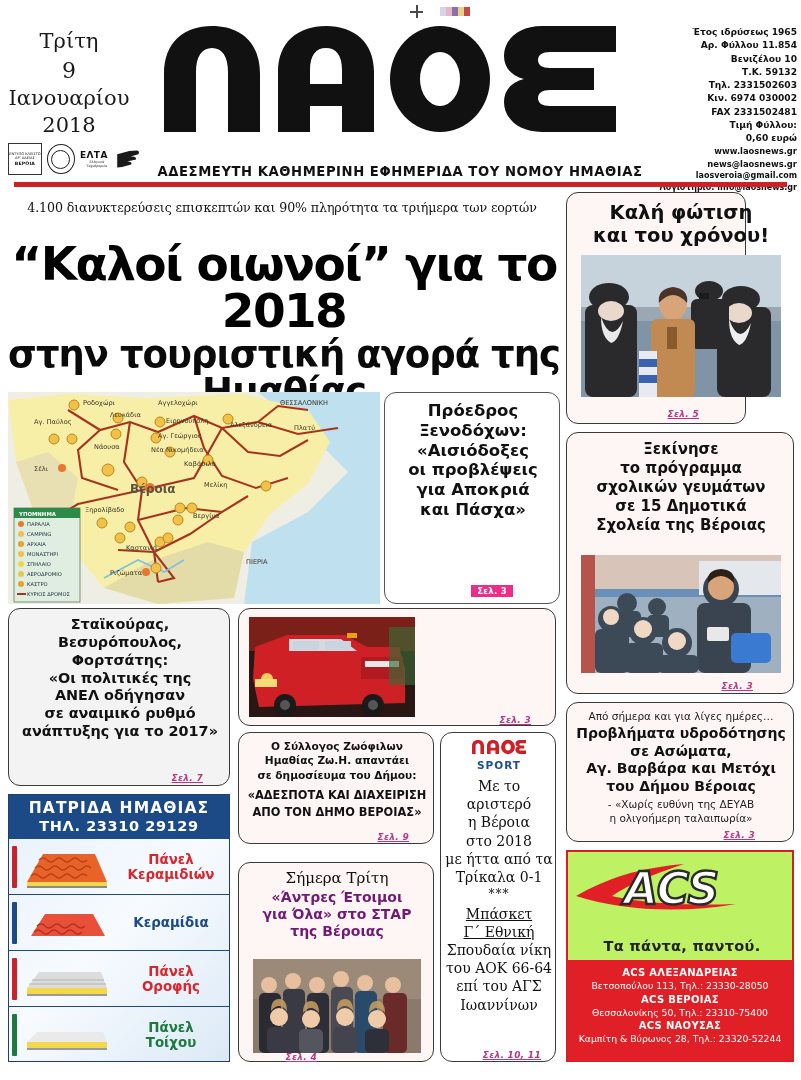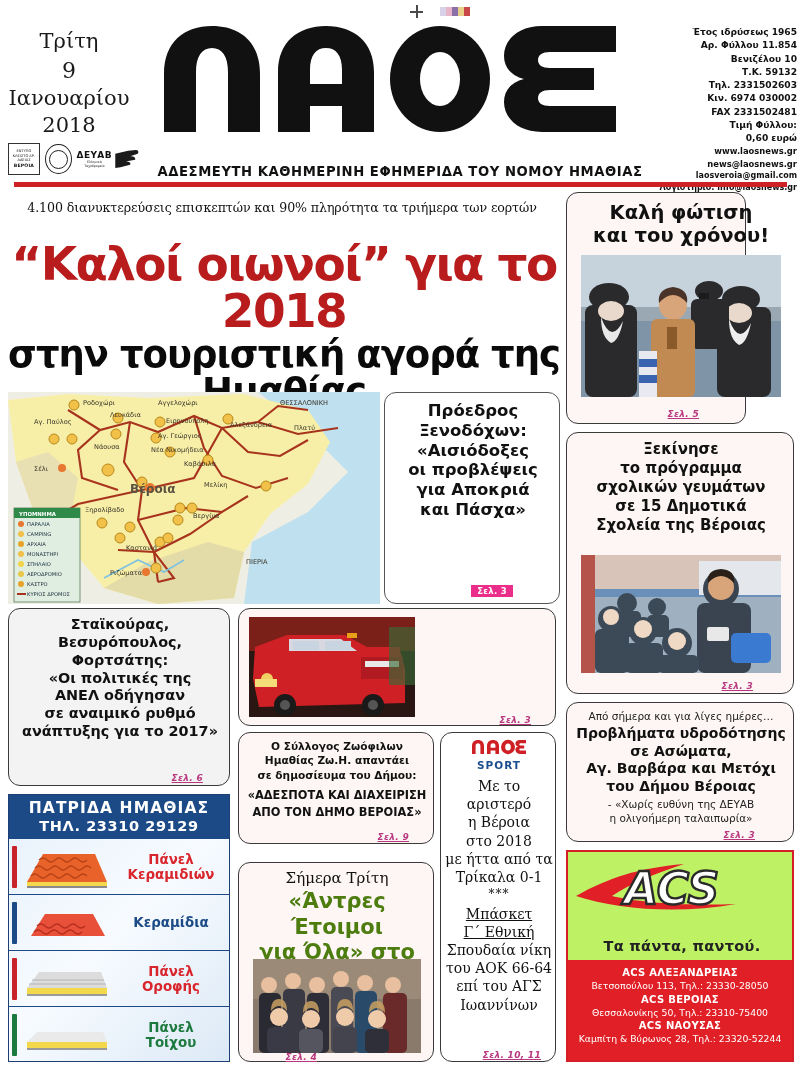--- a/index.html
+++ b/index.html
@@ -59,21 +59,21 @@
   
   .box{position:absolute;box-sizing:border-box;border:1.3px solid #3a3a3a;border-radius:12px;background:#fdf6f4;}
   .sel{position:absolute;right:8px;bottom:2px;background:#ec2e8b;color:#fff;font-size:8.5px;
     font-weight:bold;padding:1px 6px 1.5px;letter-spacing:.3px;}
   .sel.plain{background:transparent;color:#b8377f;text-decoration:underline;font-style:italic;font-size:9px;padding:0;}
 
   
   .kicker{position:absolute;left:22px;top:200px;width:520px;text-align:center;
     font-family:"DejaVu Serif","Liberation Serif",serif;font-size:12.6px;color:#111;letter-spacing:-.1px;}
   .head1{position:absolute;left:8px;top:240px;width:552px;text-align:center;
-     font-size:47px;font-weight:bold;letter-spacing:-1.6px;line-height:1;color:#b91c1c;
+     font-size:47px;font-weight:bold;letter-spacing:-1.6px;line-height:1;color:#000000;
      font-family:"DejaVu Sans","Liberation Sans",sans-serif;}
   .head2{position:absolute;left:8px;top:336px;width:552px;text-align:center;
      font-size:37px;font-weight:bold;letter-spacing:-1px;line-height:1;color:#0a0a0a;}
 
   
   .mapwrap{position:absolute;left:8px;top:392px;width:372px;height:212px;overflow:hidden;border:0;}
   .mapwrap svg{display:block;}
 
   
   .presbox{left:384px;top:392px;width:176px;height:212px;background:#fff;border:1.3px solid #555;}
@@ -119,21 +119,21 @@
   .sb .body{position:absolute;left:3px;top:44px;width:110px;text-align:center;
      font-family:"DejaVu Serif","Liberation Serif",serif;font-size:14px;line-height:1.3;color:#111;}
   .sb .body .stars{display:block;letter-spacing:1px;font-size:12px;margin:1px 0 2px;}
   .sb .body u{text-decoration:underline;}
 
   
   .tb{left:238px;top:862px;width:196px;height:200px;}
   .tb .t1{position:absolute;left:0;top:6px;width:196px;text-align:center;
      font-family:"DejaVu Serif","Liberation Serif",serif;font-size:15px;line-height:1.2;color:#111;}
   .tb .t2{position:absolute;left:0;top:26px;width:196px;text-align:center;
-     font-size:21px;font-weight:bold;line-height:1.22;color:#4d7c0f;}
+     font-size:14px;font-weight:bold;line-height:1.22;color:#701a75;}
 
   
   .pa{position:absolute;left:8px;top:794px;width:222px;height:268px;box-sizing:border-box;
      border:1.4px solid #1d3f73;background:#7f1d1d;}
   .pa-head{height:44px;background:#1b4a86;color:#fff;display:flex;flex-direction:column;
      align-items:center;justify-content:center;line-height:1.12;}
   .pa-head .h1{font-size:15.5px;font-weight:bold;letter-spacing:1.1px;}
   .pa-head .h2{font-size:14.5px;font-weight:bold;letter-spacing:.6px;}
   .pa-body{position:relative;height:222px;background:linear-gradient(135deg,#e9f2fb 0%,#f7fbff 45%,#dce9f6 100%);}
   .pa-row{position:relative;height:55px;display:flex;align-items:center;border-bottom:1.2px solid #1b4a86;}
@@ -178,21 +178,21 @@
     </div>
 
     <div class="stamps">
       <div class="stamp-box">
         <span>ΕΝΤΥΠΟ ΚΛΕΙΣΤΟ ΑΡ. ΑΔΕΙΑΣ</span>
         <b>ΒΕΡΟΙΑ</b>
       </div>
       <div class="stamp-seal"></div>
       <div class="elta">
         <span class="elta-word">
-          <span>ΔΕΥΑΒ</span>
+          <span>ΕΛΤΑ</span>
           <small>Ελληνικά Ταχυδρομεία</small>
         </span>
         <svg class="elta-bird" viewBox="0 0 40 34">
           <path d="M2 9 L22 4 L34 3 C38 3 39 6 37 9 L24 13 C30 12 34 14 33 18 L18 21 C24 21 27 23 25 26 L10 30 L2 31 Z" fill="#1a1a1a"></path>
         </svg>
       </div>
     </div>
 
     <div class="logo">
       <svg width="500" height="112" viewBox="0 0 500 112">
@@ -452,21 +452,21 @@
   <div class="box lb1">
     <div class="txt">
       <div>Σταϊκούρας,</div>
       <div>Βεσυρόπουλος,</div>
       <div>Φορτσάτης:</div>
       <div>«Οι πολιτικές της</div>
       <div>ΑΝΕΛ οδήγησαν</div>
       <div>σε αναιμικό ρυθμό</div>
       <div>ανάπτυξης για το 2017»</div>
     </div>
-    <div class="sel plain" style="right:26px;bottom:2px;">Σελ. 6</div>
+    <div class="sel plain" style="right:26px;bottom:2px;">Σελ. 7</div>
   </div>
 
   <div class="box fb">
     <div class="photo" style="left:10px;top:8px;width:166px;height:100px;">
       <svg width="166" height="100" viewBox="0 0 166 100">
         <rect width="166" height="100" fill="#2a1612"></rect>
         <rect x="0" y="0" width="166" height="34" fill="#7a2018"></rect>
         <path d="M6 30 L38 18 L96 18 L118 30 L150 30 L156 52 L156 86 L10 90 L4 62 Z" fill="#cf2026"></path>
         <path d="M40 22 L92 22 L108 34 L40 34 Z" fill="#d8d8e0"></path>
         <rect x="44" y="24" width="26" height="9" fill="#c8d4e0"></rect>

